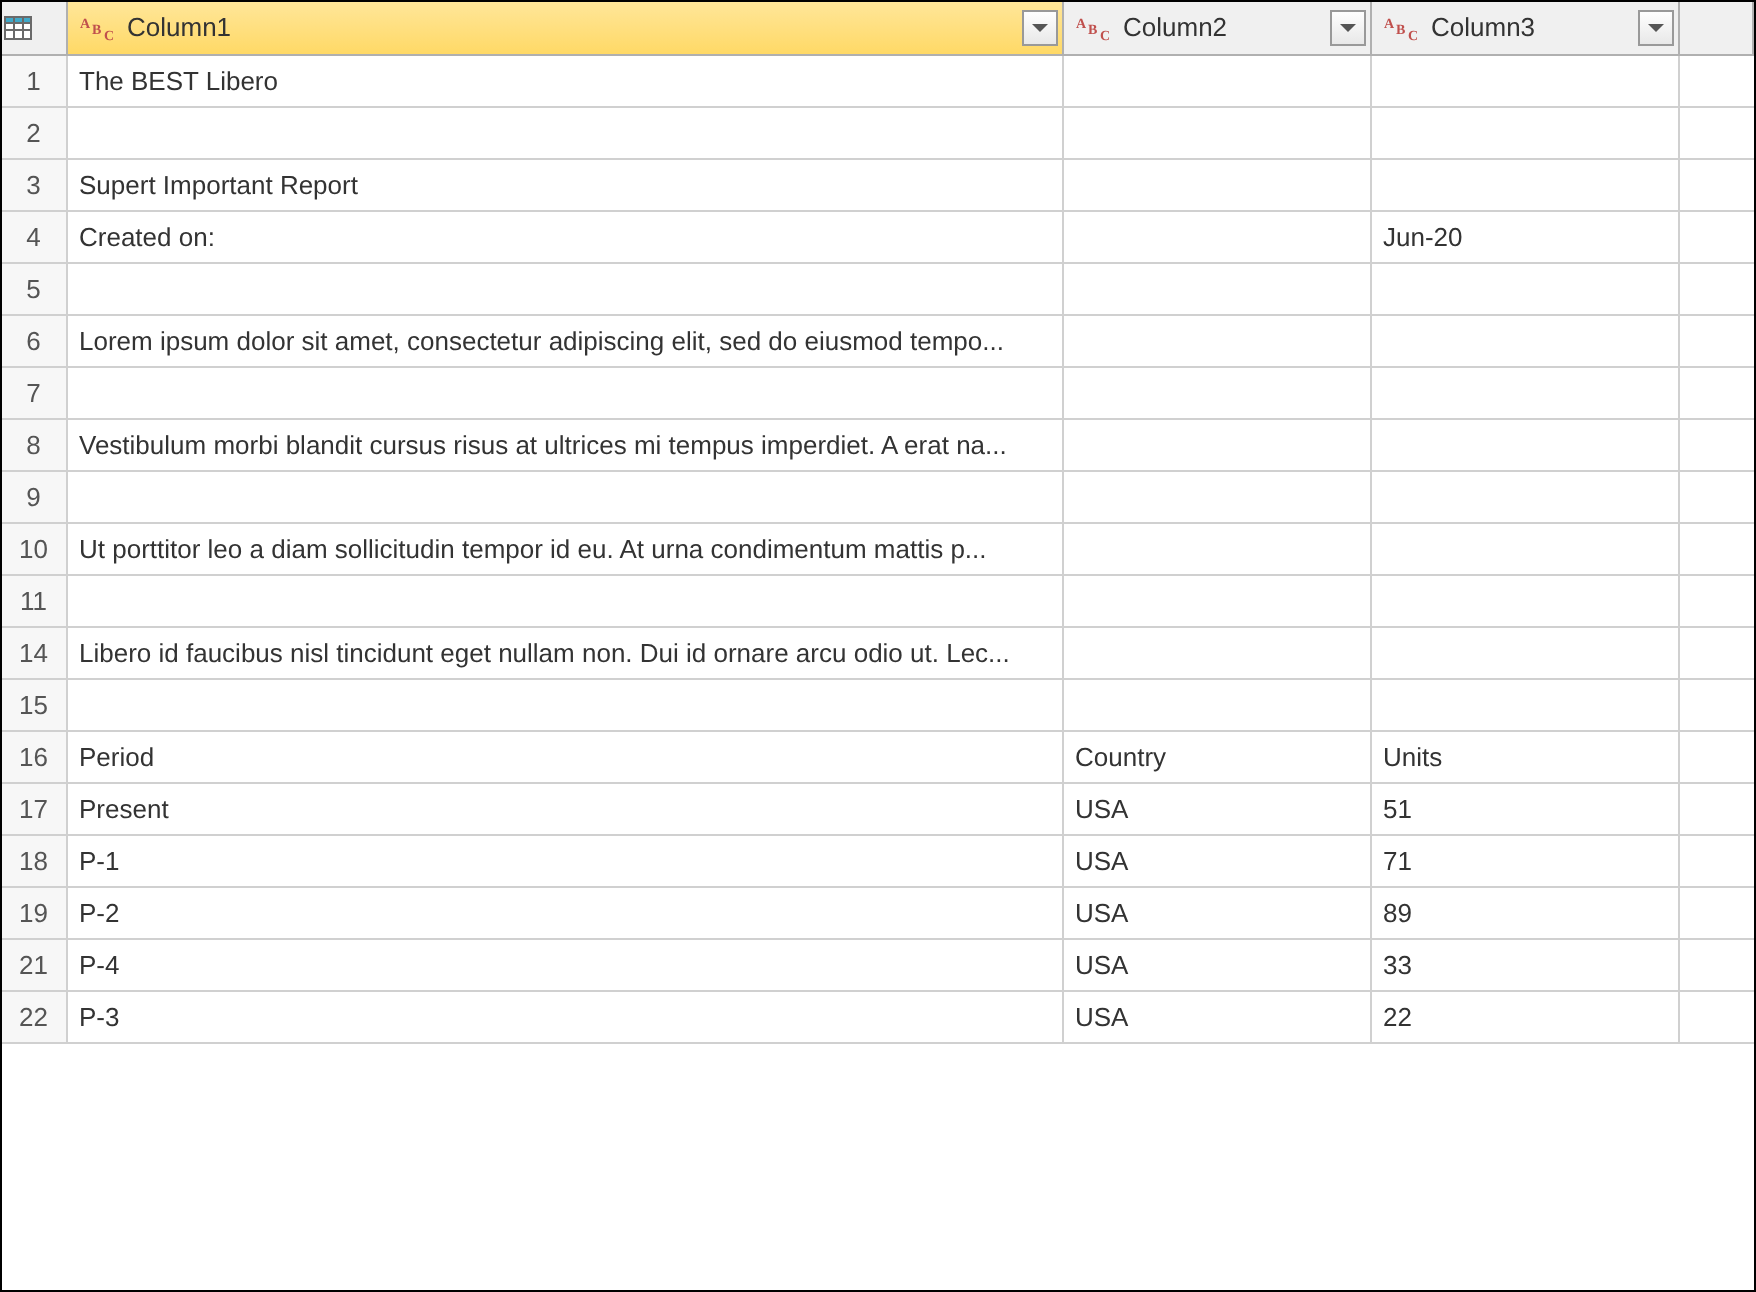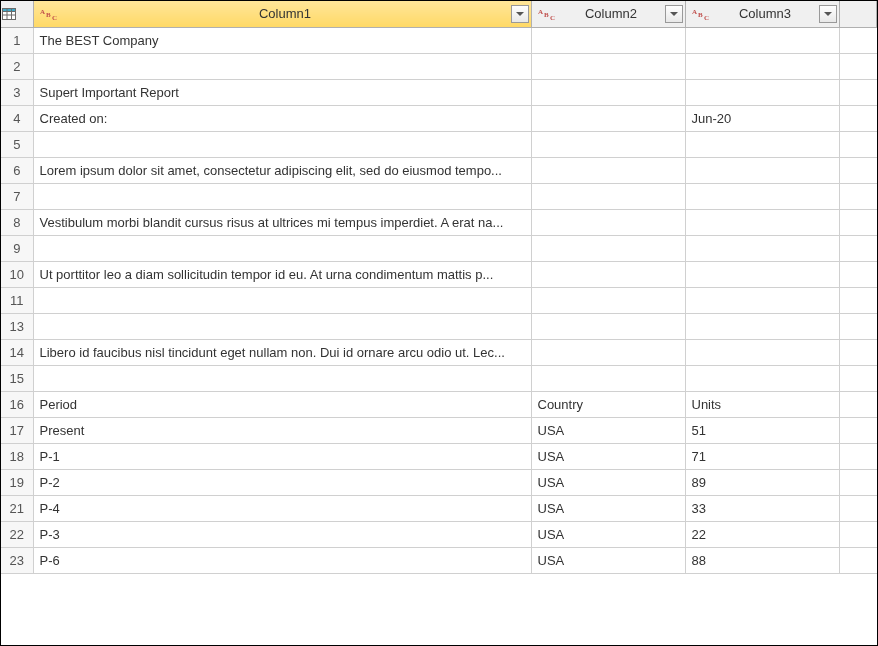--- a/index.html
+++ b/index.html
@@ -69,21 +69,21 @@
     align-items: center;
     height: 100%;
     padding: 0 2px 0 6px;
     gap: 4px;
   }
   .type-icon {
     flex: 0 0 auto;
     display: inline-flex;
     align-items: center;
   }
-  .colname { flex: 1 1 auto; overflow:hidden; text-overflow:ellipsis;text-align:center; }
+  .colname { flex: 1 1 auto; overflow:hidden; text-overflow:ellipsis; }
   .filter-btn {
     flex: 0 0 auto;
     width: 18px;
     height: 18px;
     border: 1px solid #999;
     background: linear-gradient(#fefefe,#e8e8e8);
     display: inline-flex;
     align-items: center;
     justify-content: center;
     cursor: pointer;
@@ -165,21 +165,21 @@
               </svg>
           </span>
         </div>
       </th>
       <th class="colpad"></th>
     </tr>
   </thead>
   <tbody id="grid-body">
   <tr>
         <td class="rownum">1</td>
-        <td class="cell selcol">The BEST Company</td>
+        <td class="cell selcol">The BEST Libero</td>
         <td class="cell"></td>
         <td class="cell"></td>
         <td class="cell" style="border-right: none;"></td>
       </tr>
       <tr>
         <td class="rownum">2</td>
         <td class="cell selcol"></td>
         <td class="cell"></td>
         <td class="cell"></td>
         <td class="cell" style="border-right: none;"></td>
@@ -235,27 +235,20 @@
       </tr>
       <tr>
         <td class="rownum">10</td>
         <td class="cell selcol">Ut porttitor leo a diam sollicitudin tempor id eu. At urna condimentum mattis p...</td>
         <td class="cell"></td>
         <td class="cell"></td>
         <td class="cell" style="border-right: none;"></td>
       </tr>
       <tr>
         <td class="rownum">11</td>
-        <td class="cell selcol"></td>
-        <td class="cell"></td>
-        <td class="cell"></td>
-        <td class="cell" style="border-right: none;"></td>
-      </tr>
-      <tr>
-        <td class="rownum">13</td>
         <td class="cell selcol"></td>
         <td class="cell"></td>
         <td class="cell"></td>
         <td class="cell" style="border-right: none;"></td>
       </tr>
       <tr>
         <td class="rownum">14</td>
         <td class="cell selcol">Libero id faucibus nisl tincidunt eget nullam non. Dui id ornare arcu odio ut. Lec...</td>
         <td class="cell"></td>
         <td class="cell"></td>
@@ -303,21 +296,14 @@
         <td class="cell">33</td>
         <td class="cell" style="border-right: none;"></td>
       </tr>
       <tr>
         <td class="rownum">22</td>
         <td class="cell selcol">P-3</td>
         <td class="cell">USA</td>
         <td class="cell">22</td>
         <td class="cell" style="border-right: none;"></td>
       </tr>
-      <tr>
-        <td class="rownum">23</td>
-        <td class="cell selcol">P-6</td>
-        <td class="cell">USA</td>
-        <td class="cell">88</td>
-        <td class="cell" style="border-right: none;"></td>
-      </tr>
     </tbody>
 </table>
 
 </body></html>

